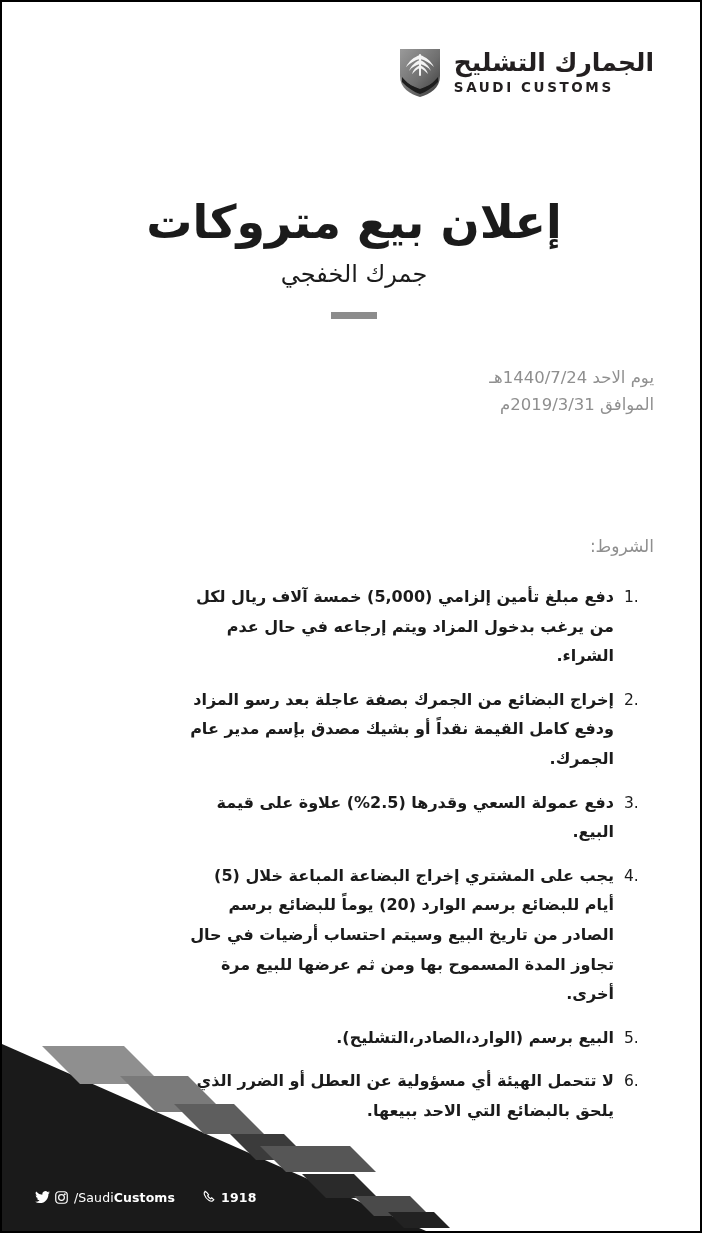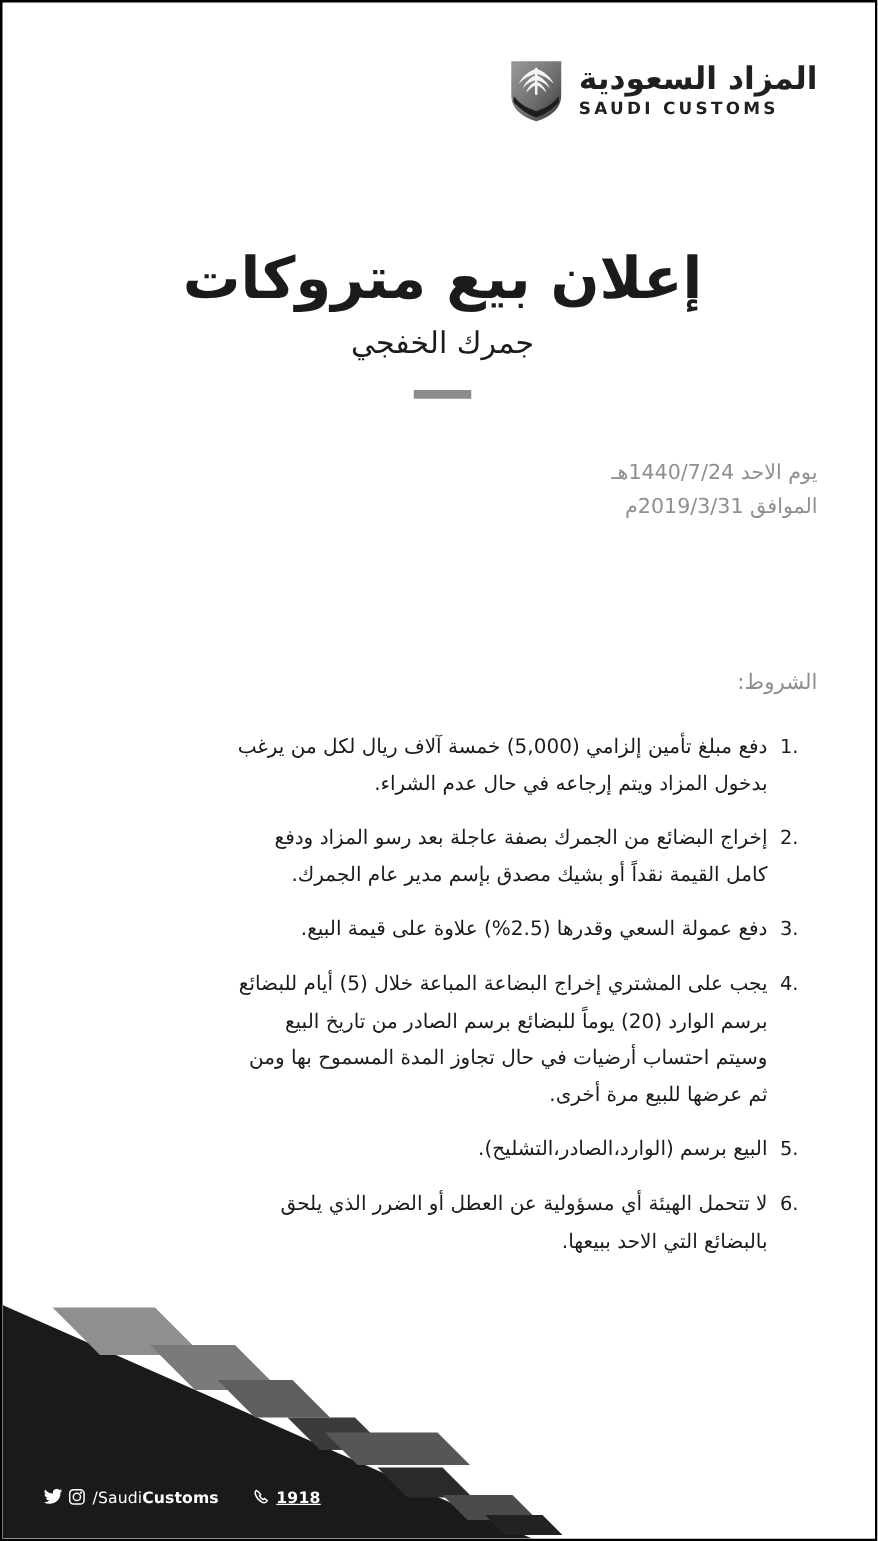--- a/index.html
+++ b/index.html
@@ -149,20 +149,21 @@
     text-align: left;
     direction: ltr;
     unicode-bidi: bidi-override;
     font-size: 15.5px;
     padding-top: 1px;
   }
   .cond-text {
     flex: 1 1 auto;
     direction: rtl;
     padding-right: 10px;
+    font-weight: bold;
   }
 
   
   .bottom-art {
     position: absolute;
     left: 0;
     bottom: 0;
     width: 702px;
     height: 215px;
     overflow: hidden;
@@ -186,24 +187,22 @@
   .footer .social-icons {
     display: flex;
     align-items: center;
     gap: 5px;
   }
   .footer svg { display: block; }
   .handle { letter-spacing: 0.1px; }
   .handle b { font-weight: bold; }
   .phone-group {
     display: flex;
-    align-items: center;
     gap: 5px;
     margin-left: 22px;
-    text-decoration: underline;
   }
   .phone-num { font-weight: bold; letter-spacing: 0.2px; }
 </style>
 </head>
 <body>
 
 <div class="page">
 
   <div class="header">
     <span class="logo-shield">
@@ -225,21 +224,21 @@
           <path d="M22 19 C18 21 15 24 14 28 C17 25 19 23 22 22 Z"></path>
           <path d="M22 19 C26 21 29 24 30 28 C27 25 25 23 22 22 Z"></path>
         </g>
         <g fill="#1d1d1d">
           <path d="M4 33 C10 38 16 41 22 43 C28 41 34 38 40 33 L40 35 C34 41 28 45 22 47 C16 45 10 41 4 35 Z"></path>
           <path d="M4 36 C10 42 16 46 22 48 C28 46 34 42 40 36 L40 31 C34 38 28 42 22 44 C16 42 10 38 4 31 Z"></path>
         </g>
       </svg>
     </span>
     <span class="logo-text">
-      <span class="logo-ar">المزاد السعودية</span>
+      <span class="logo-ar">الجمارك التشليح</span>
       <span class="logo-en">SAUDI CUSTOMS</span>
     </span>
   </div>
 
   <div class="title-block">
     <h1 class="main-title">إعلان بيع متروكات</h1>
     <h2 class="sub-title">جمرك الخفجي</h2>
     <span class="divider"></span>
   </div>
 

